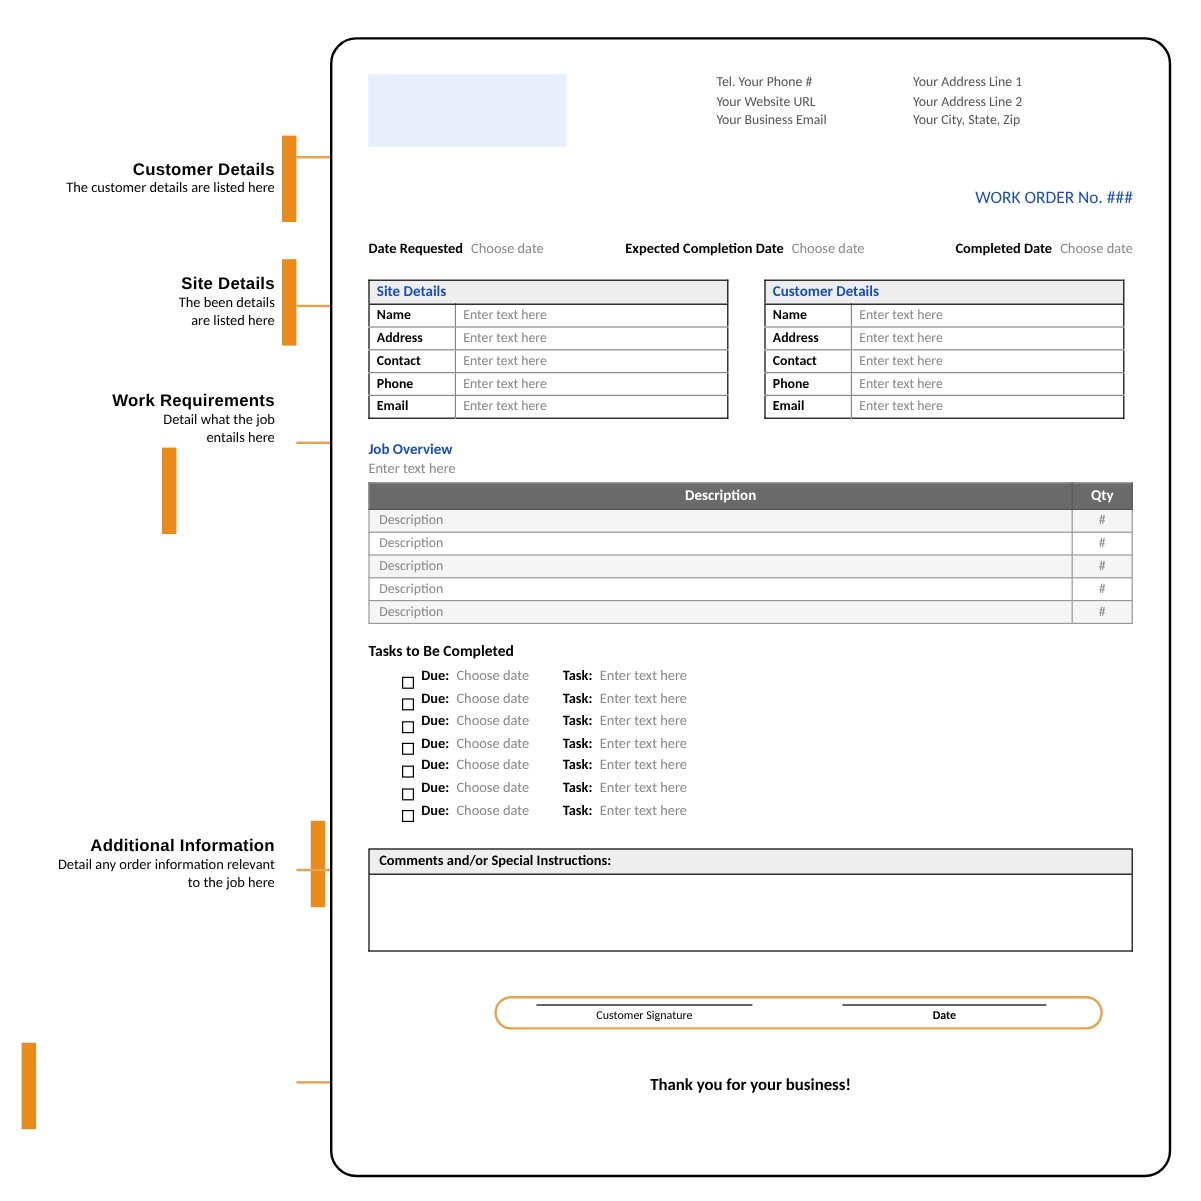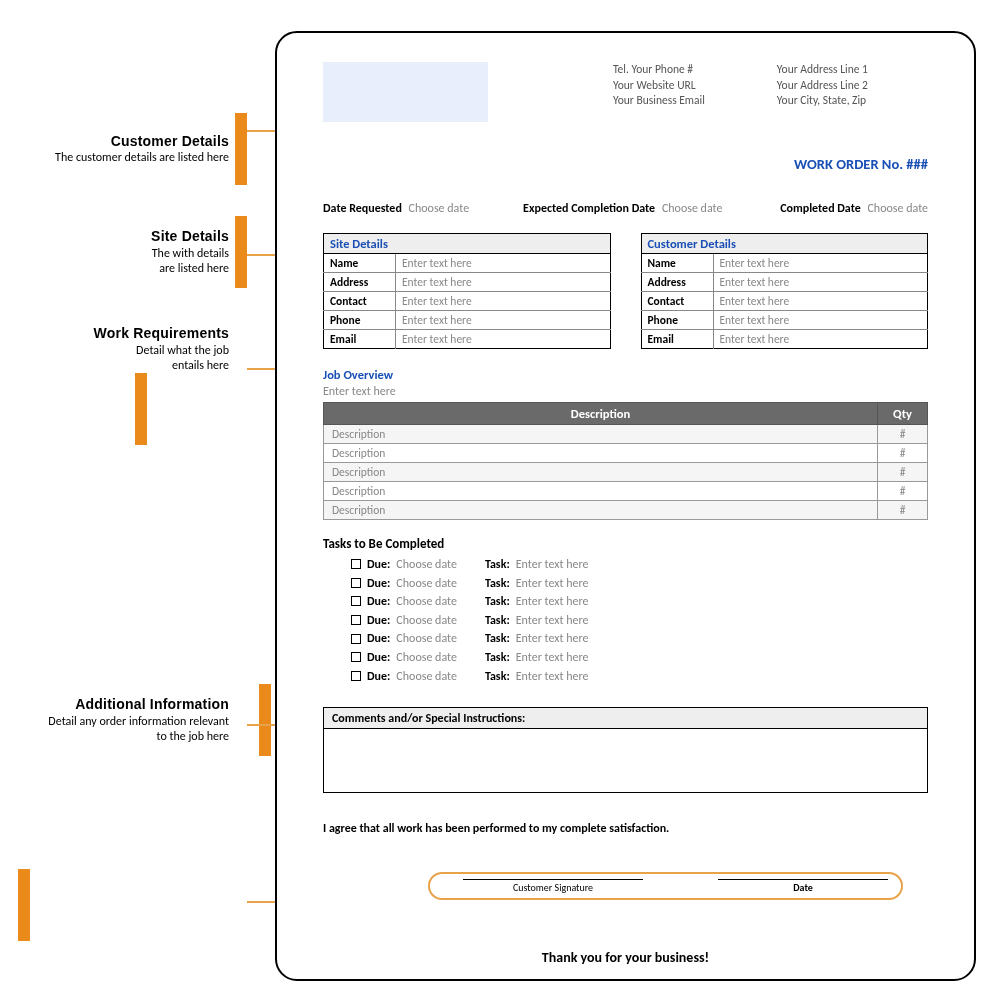--- a/index.html
+++ b/index.html
@@ -15,21 +15,21 @@
   }
   .page {
     position: absolute;
     left: 275px;
     top: 31px;
     width: 701px;
     height: 950px;
     border: 2px solid #000;
     border-radius: 22px;
     background: #fff;
-    padding: 29px 46px;
+    padding: 29px 30px;
     overflow: hidden;
   }
   .anno {
     position: absolute;
     display: flex;
     align-items: center;
   }
   .anno-text {
     text-align: right;
     margin-right: 6px;
@@ -56,26 +56,26 @@
   .header-mid, .header-right {
     font-size: 11.5px; color: #555;
     line-height: 1.35;
   }
   .header-mid { margin-left: 115px; }
   .header-right { margin-left: 62px; }
   .work-order-no {
     text-align: right;
     margin-top: 33px;
     color: #1a4fb5;
-    font-weight: bold;
+    font-weight: normal;
     font-size: 14.5px;
   }
   .dates-row {
     display: flex;
-    gap: 14px;
+    gap: 28px;
     margin-top: 28px;
     font-size: 12px;
   }
   .dates-row .lbl { font-weight: bold; }
   .dates-row .ph { color: #888; margin-left: 4px; }
   .dates-row .grp1 { }
   .dates-row .grp2 { margin-left: 40px; }
   .dates-row .grp3 { margin-left: auto; }
   
   .tables-row {
@@ -122,21 +122,21 @@
   }
   .mats th:last-child { width: 50px; text-align: center; }
   .mats td {
     border: 1px solid #999; padding: 2px 8px; color: #888; font-size: 11.5px;
     background: #f5f5f5;
   }
   .mats tr:nth-child(even) td { background:#fff; }
   .mats td:last-child { text-align: center; }
   .tasks-title { margin-top: 16px; font-weight: bold; font-size: 13px;}
   .tasks { margin-top: 4px; margin-left: 28px; }
-  .task-row { display: flex; align-items: center; gap: 6px; font-size: 12px; line-height: 1.55;}
+  .task-row { display: flex; align-items: flex-end; gap: 6px; font-size: 12px; line-height: 1.55;}
   .task-row .cb { width: 10px; height: 10px; border: 1px solid #000; display:inline-block;}
   .task-row .lbl { font-weight: bold; }
   .task-row .ph  { color: #888; }
   .task-row .task-col { margin-left: 22px; }
   .comments-hdr {
     margin-top: 22px;
     border: 1px solid #000;
     background: #eee;
     font-weight: bold;
     padding: 3px 8px;
@@ -151,41 +151,41 @@
     position: absolute;
     left: 105px; right: 25px; top: -3px;
     height: 28px;
     border: 2px solid #e7a24a;
     border-radius: 16px;
   }
   .sig-line1 { position:absolute; left:140px; width:180px; top:4px; border-top:1px solid #000;}
   .sig-line2 { position:absolute; left:395px; width:170px; top:4px; border-top:1px solid #000;}
   .sig-lbl1 { position:absolute; left:140px; width:180px; top:6px; text-align:center; font-size:10px; font-weight:normal;}
   .sig-lbl2 { position:absolute; left:395px; width:170px; top:6px; text-align:center; font-size:10px; font-weight:bold;}
-  .thanks { text-align:center; font-weight:bold; margin-top:42px; font-size:14px;}
+  .thanks { text-align:center; font-weight:bold; margin-top:30px; font-size:14px;}
   
   .conn {
     position:absolute; background:#e7a24a; pointer-events:none;
   }
 </style>
 </head>
 <body>
 
 <div class="anno" style="left:46px; top:113px;">
   <div class="anno-text" style="width:183px;">
     <div class="title">Customer Details</div>
     <div>The customer details are listed here</div>
   </div>
   <div class="anno-bar" style="height:72px;"></div>
 </div>
 
 <div class="anno" style="left:46px; top:216px;">
   <div class="anno-text" style="width:183px;">
     <div class="title">Site Details</div>
-    <div>The with details</div>
+    <div>The been details</div>
     <div>are listed here</div>
   </div>
   <div class="anno-bar" style="height:72px;"></div>
 </div>
 
 <div class="anno" style="left:46px; top:325px;flex-direction:column;">
   <div class="anno-text" style="width:183px;">
     <div class="title">Work Requirements</div>
     <div>Detail what the job</div>
     <div>entails here</div>
@@ -397,21 +397,20 @@
         <span class="lbl">Due:</span>
         <span class="ph">Choose date</span>
         <span class="lbl task-col">Task:</span>
         <span class="ph">Enter text here</span>
       </div>
     </div>
 
   <div class="comments-hdr">Comments and/or Special Instructions:</div>
   <div class="comments-body"></div>
 
-  <div class="agree">I agree that all work has been performed to my complete satisfaction.</div>
 
   <div class="sig-row">
     <div class="sig-oval"></div>
     <div class="sig-line1"></div>
     <div class="sig-lbl1">Customer Signature</div>
     <div class="sig-line2"></div>
     <div class="sig-lbl2">Date</div>
   </div>
 
   <div class="thanks">Thank you for your business!</div>

